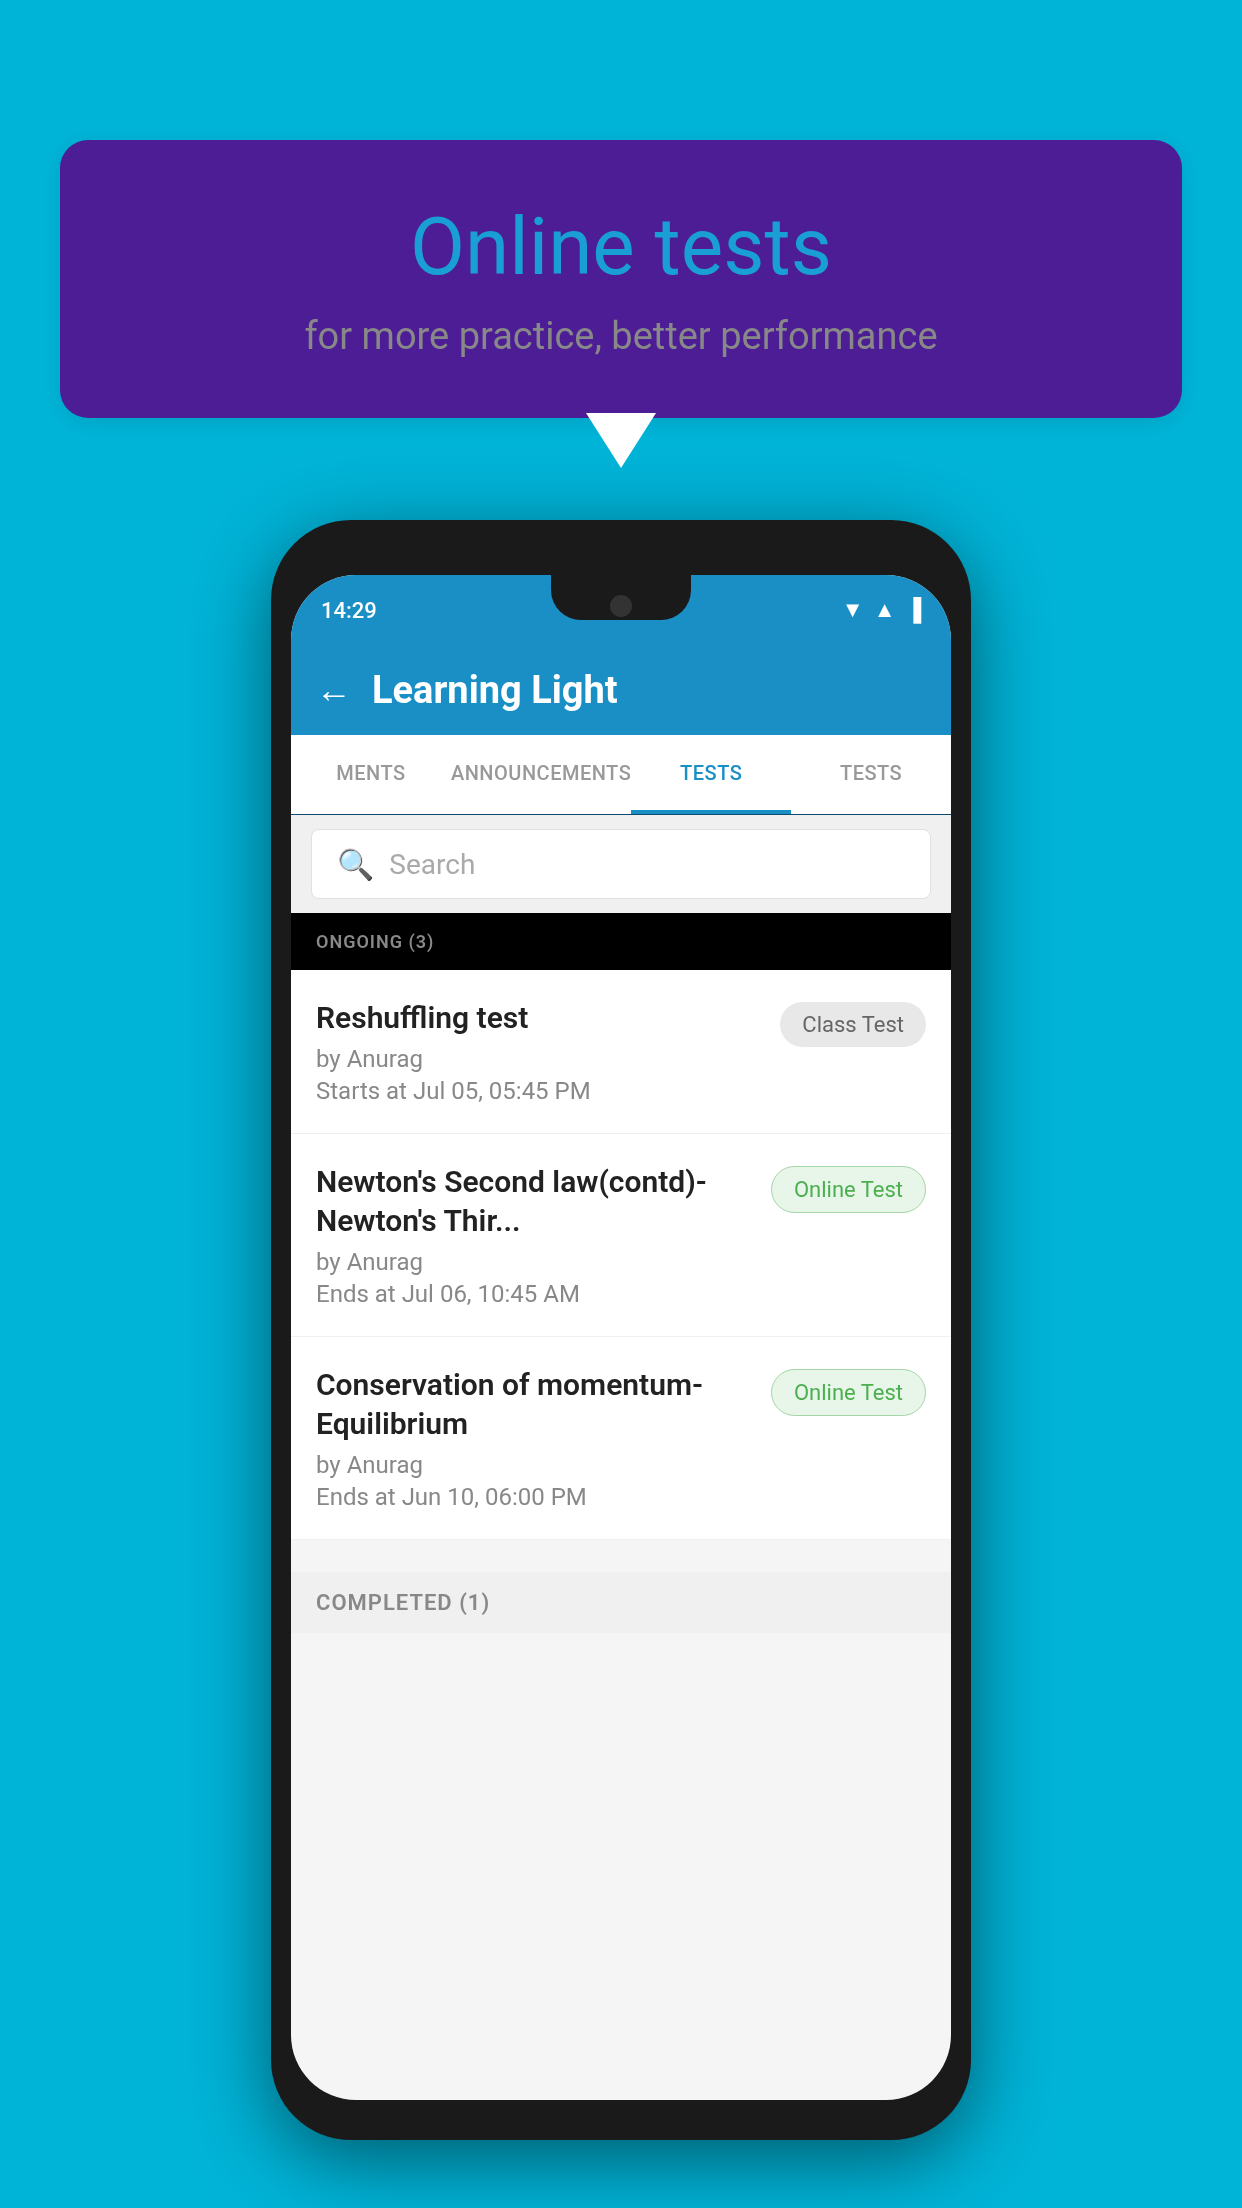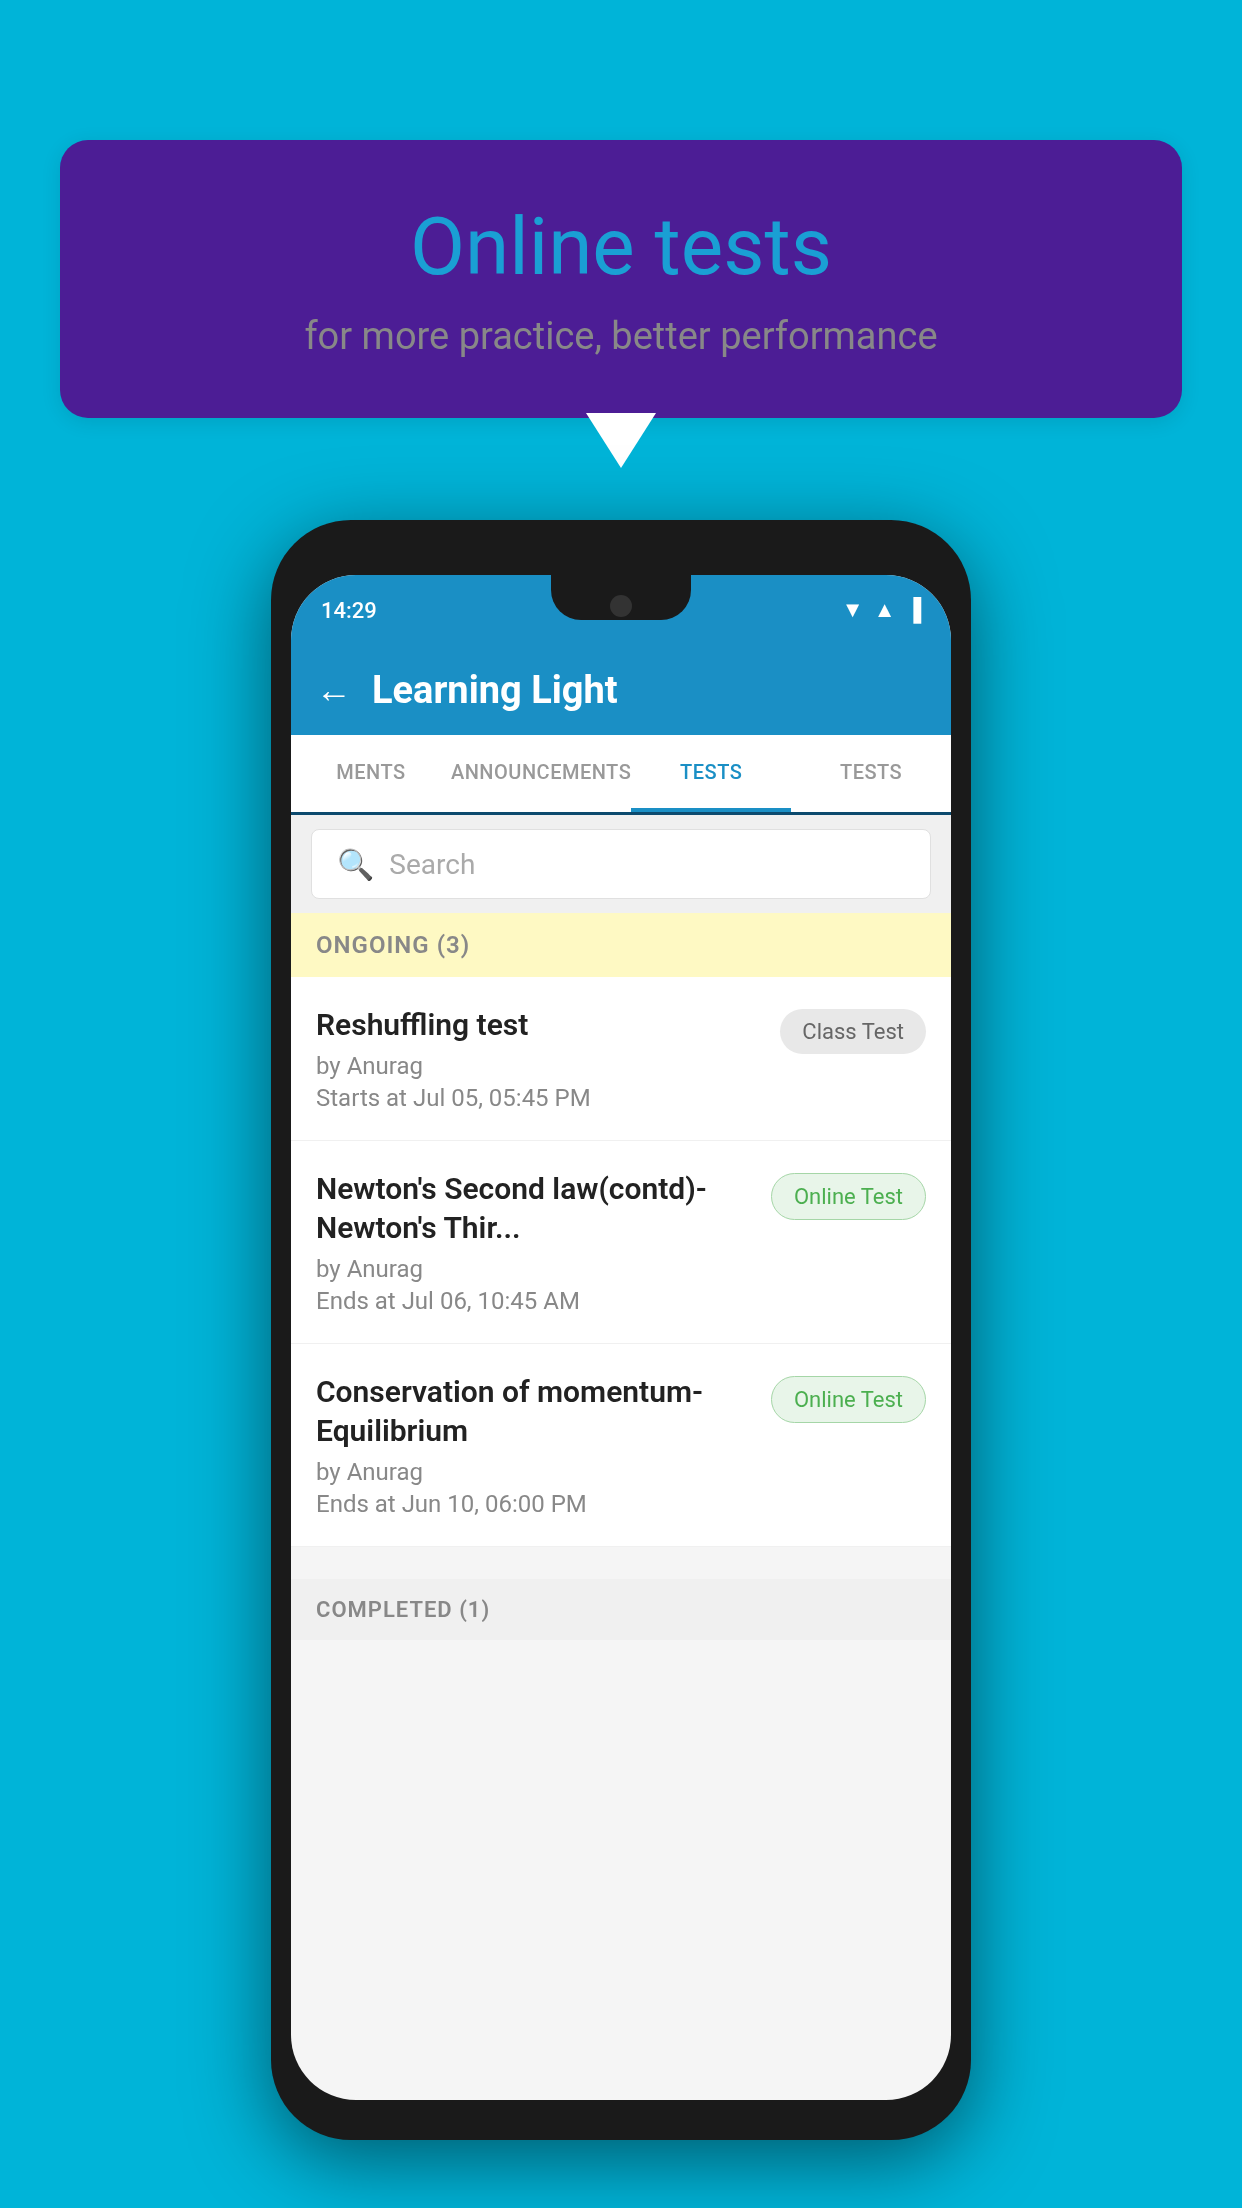--- a/index.html
+++ b/index.html
@@ -146,21 +146,21 @@
       font-size: 38px;
       font-weight: 700;
     }
 
     
     .tabs-bar {
       height: 80px;
       background: white;
       display: flex;
       align-items: stretch;
-      border-bottom: 3px solid #0c4a6e;
+      border-bottom: 1px solid #0c4a6e;
       overflow: hidden;
     }
 
     .tab-item {
       flex: 1;
       display: flex;
       align-items: center;
       justify-content: center;
       font-size: 20px;
       color: #999;
@@ -198,23 +198,23 @@
       color: #aaa;
     }
 
     .search-placeholder {
       font-size: 28px;
       color: #aaa;
     }
 
     
     .section-header {
-      background: #fef9c3;
+      background: #000000;
       padding: 18px 25px;
-      font-size: 24px;
+      font-size: 18px;
       color: #888;
       font-weight: 600;
       letter-spacing: 1px;
     }
 
     
     .test-list {
       background: white;
     }
 

